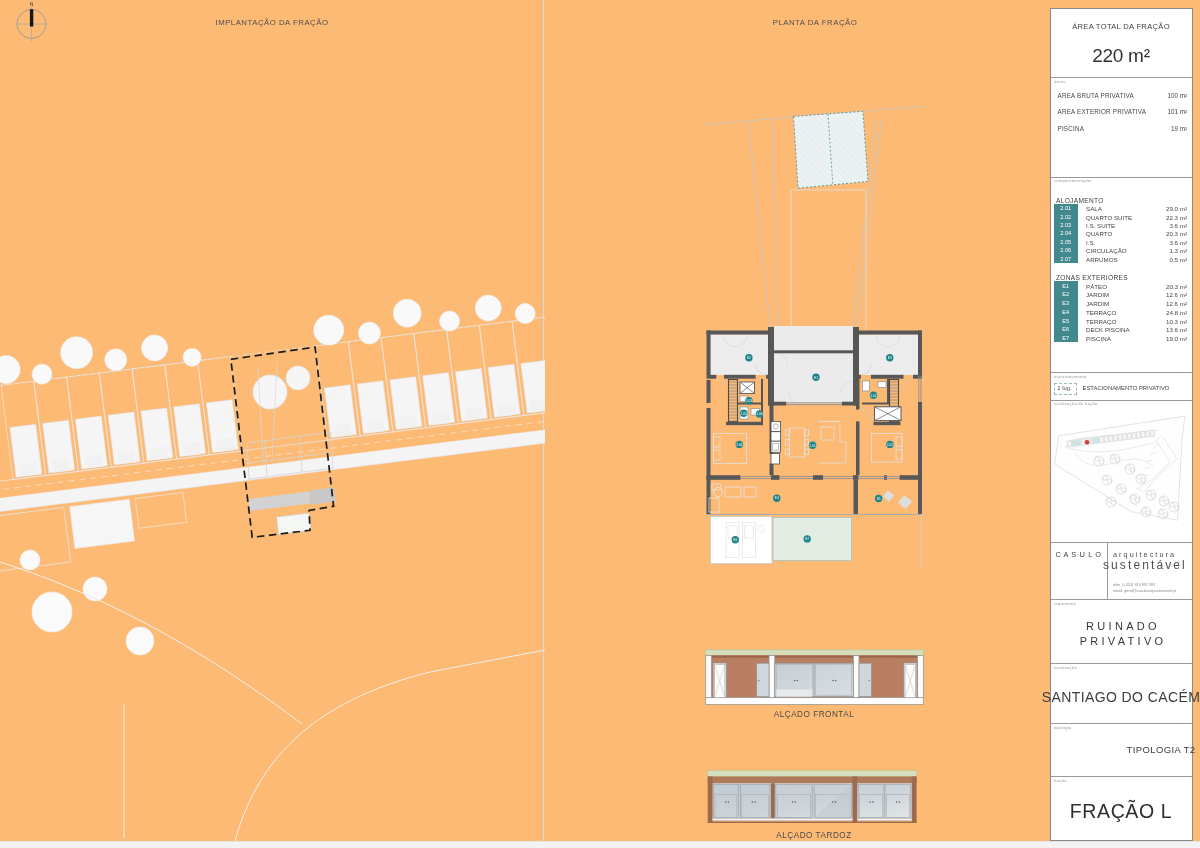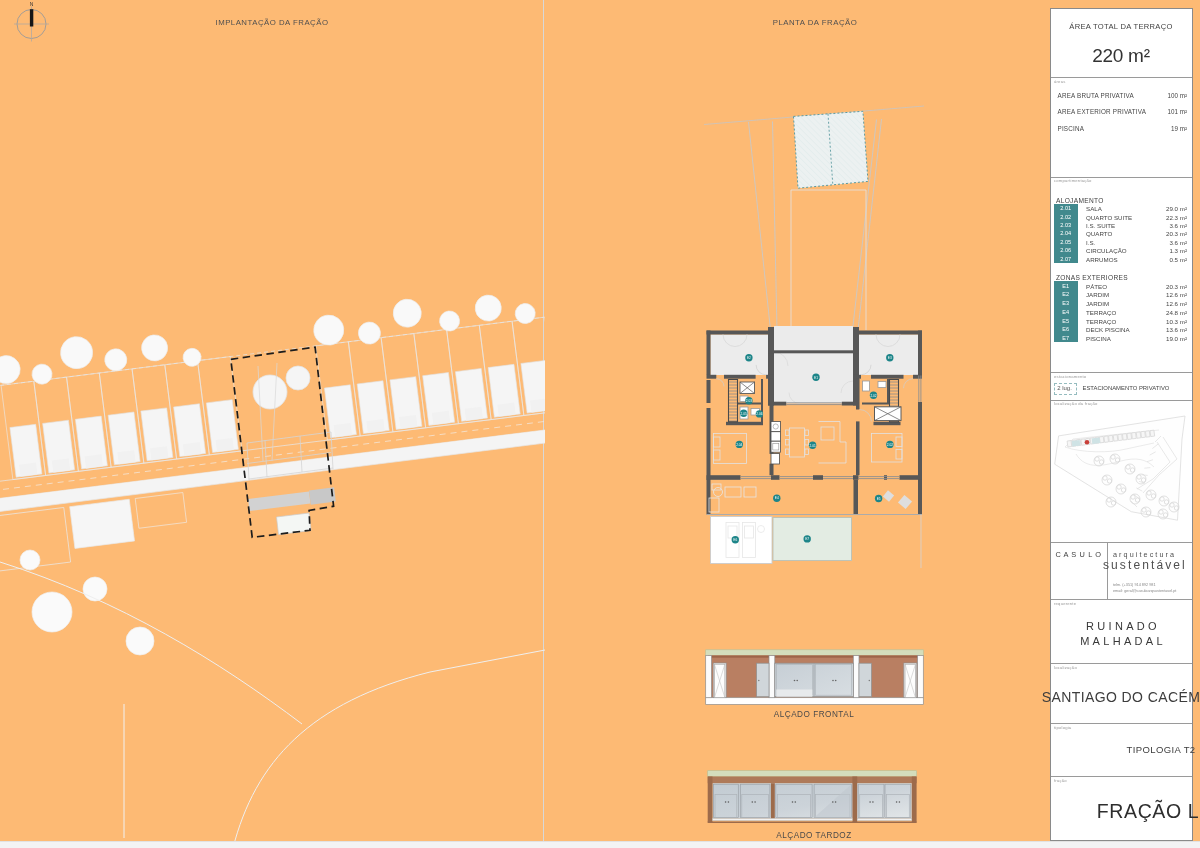--- a/index.html
+++ b/index.html
@@ -486,21 +486,21 @@
 
 <rect x="712.5" y="818.5" width="139.9" height="2.1" fill="#f2f2f2" stroke="#b5b5b5" stroke-width="0.5"></rect>
 <rect x="857.2" y="818.5" width="54.6" height="2.1" fill="#f2f2f2" stroke="#b5b5b5" stroke-width="0.5"></rect>
 <line x1="707.7" y1="822.3" x2="916.6" y2="822.3" stroke="#9d6b4b" stroke-width="1.4"></line>
 
 <text x="814" y="838" font-family="Liberation Sans" font-size="8.2" letter-spacing="0.5" fill="#4a4a4a" text-anchor="middle">ALÇADO TARDOZ</text>
 </svg>
 
 <div style="position:absolute;left:1050px;top:8px;width:141px;height:831px;border:1px solid #8a8a8a;background:#fff;font-family:'Liberation Sans',sans-serif;">
 
-<div class="t" style="left:70px;top:12.8px;font-size:7.6px;transform:translateX(-50%);letter-spacing:0.3px;color:#414141;">ÁREA TOTAL DA TERRAÇO</div>
+<div class="t" style="left:70px;top:12.8px;font-size:7.6px;transform:translateX(-50%);letter-spacing:0.3px;color:#414141;">ÁREA TOTAL DA FRAÇÃO</div>
 
 <div class="t" style="left:70px;top:35.5px;font-size:19px;transform:translateX(-50%);color:#333;letter-spacing:-0.3px;">220 m²</div>
 <div style="position:absolute;left:0;top:68px;width:141px;height:1px;background:#9a9a9a;"></div>
 <div class="t" style="left:3px;top:69.5px;font-size:4.2px;color:#999;letter-spacing:0.2px;">áreas</div>
 
 <div class="t" style="left:6.5px;top:82.5px;font-size:6.3px;letter-spacing:0.2px;color:#454545;">AREA BRUTA PRIVATIVA</div>
 <div class="t" style="right:5px;top:82.5px;font-size:6.3px;color:#454545;">100 m²</div>
 <div class="t" style="left:6.5px;top:99px;font-size:6.3px;letter-spacing:0.2px;color:#454545;">AREA EXTERIOR PRIVATIVA</div>
 <div class="t" style="right:5px;top:99px;font-size:6.3px;color:#454545;">101 m²</div>
 <div class="t" style="left:6.5px;top:116px;font-size:6.3px;letter-spacing:0.2px;color:#454545;">PISCINA</div>
@@ -664,28 +664,28 @@
 <div class="t" style="left:70px;top:540.5px;font-size:8px;transform:translateX(-50%);left:27.5px;color:#3d3d3d;letter-spacing:0.6px;font-size:7.4px;">C A S U L O</div>
 <div style="position:absolute;left:56.3px;top:532.5px;width:1px;height:57.7px;background:#9a9a9a;"></div>
 <div class="t" style="left:62px;top:540.5px;font-size:7.2px;letter-spacing:2.1px;color:#4f4f4f;">arquitectura</div>
 <div class="t" style="left:52px;top:549px;font-size:12px;letter-spacing:2.1px;color:#4f4f4f;">sustentável</div>
 <div class="t" style="left:62px;top:574px;font-size:3.8px;color:#888;">telm. (+351) 914 892 981</div>
 <div class="t" style="left:62px;top:579.5px;font-size:3.8px;color:#888;">email: geral@casuloarqsustentavel.pt</div>
 <div style="position:absolute;left:0;top:590.2px;width:141px;height:1px;background:#9a9a9a;"></div>
 <div class="t" style="left:3px;top:592.2px;font-size:4.2px;color:#999;letter-spacing:0.2px;">requerente</div>
 
 <div class="t" style="left:72px;top:610.5px;font-size:11px;transform:translateX(-50%);color:#383838;letter-spacing:3.3px;">RUINADO</div>
-<div class="t" style="left:72px;top:625.5px;font-size:11px;transform:translateX(-50%);color:#383838;letter-spacing:3.3px;">MALHADAL</div>
+<div class="t" style="left:72px;top:625.5px;font-size:11px;transform:translateX(-50%);color:#383838;letter-spacing:3.3px;">PRIVATIVO</div>
 <div style="position:absolute;left:0;top:653.9px;width:141px;height:1px;background:#9a9a9a;"></div>
 <div class="t" style="left:3px;top:655.9px;font-size:4.2px;color:#999;letter-spacing:0.2px;">localização</div>
 
 <div class="t" style="left:70px;top:680px;font-size:14px;transform:translateX(-50%);color:#3d3d3d;letter-spacing:0.4px;">SANTIAGO DO CACÉM</div>
 <div style="position:absolute;left:0;top:713.8px;width:141px;height:1px;background:#9a9a9a;"></div>
 <div class="t" style="left:3px;top:715.8px;font-size:4.2px;color:#999;letter-spacing:0.2px;">tipologia</div>
 
 <div class="t" style="left:70px;top:735px;font-size:9.5px;transform:translateX(-50%);color:#3d3d3d;letter-spacing:0.4px;margin-left:40px;">TIPOLOGIA T2</div>
 <div style="position:absolute;left:0;top:767.4px;width:141px;height:1px;background:#9a9a9a;"></div>
 <div class="t" style="left:3px;top:769.4px;font-size:4.2px;color:#999;letter-spacing:0.2px;">fração</div>
 
-<div class="t" style="left:70px;top:791px;font-size:19.5px;transform:translateX(-50%);color:#2e2e2e;letter-spacing:0.6px;margin-left:27px;">FRAÇÃO L</div>
+<div class="t" style="left:70px;top:791px;font-size:19.5px;transform:translateX(-50%);color:#2e2e2e;letter-spacing:0.6px;">FRAÇÃO L</div>
 </div>
 
 </div>
 
 </body></html>

